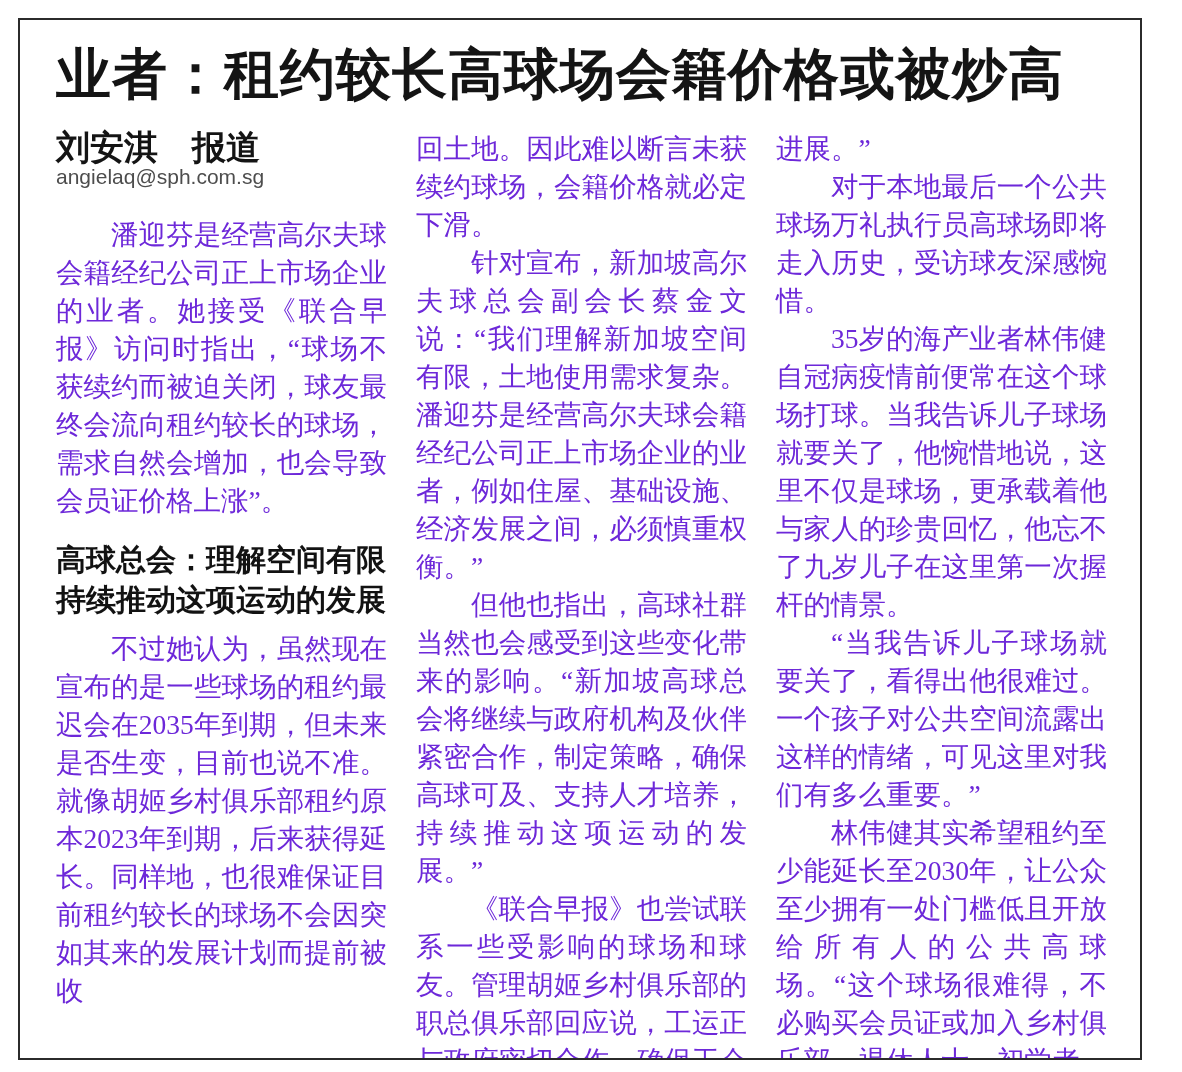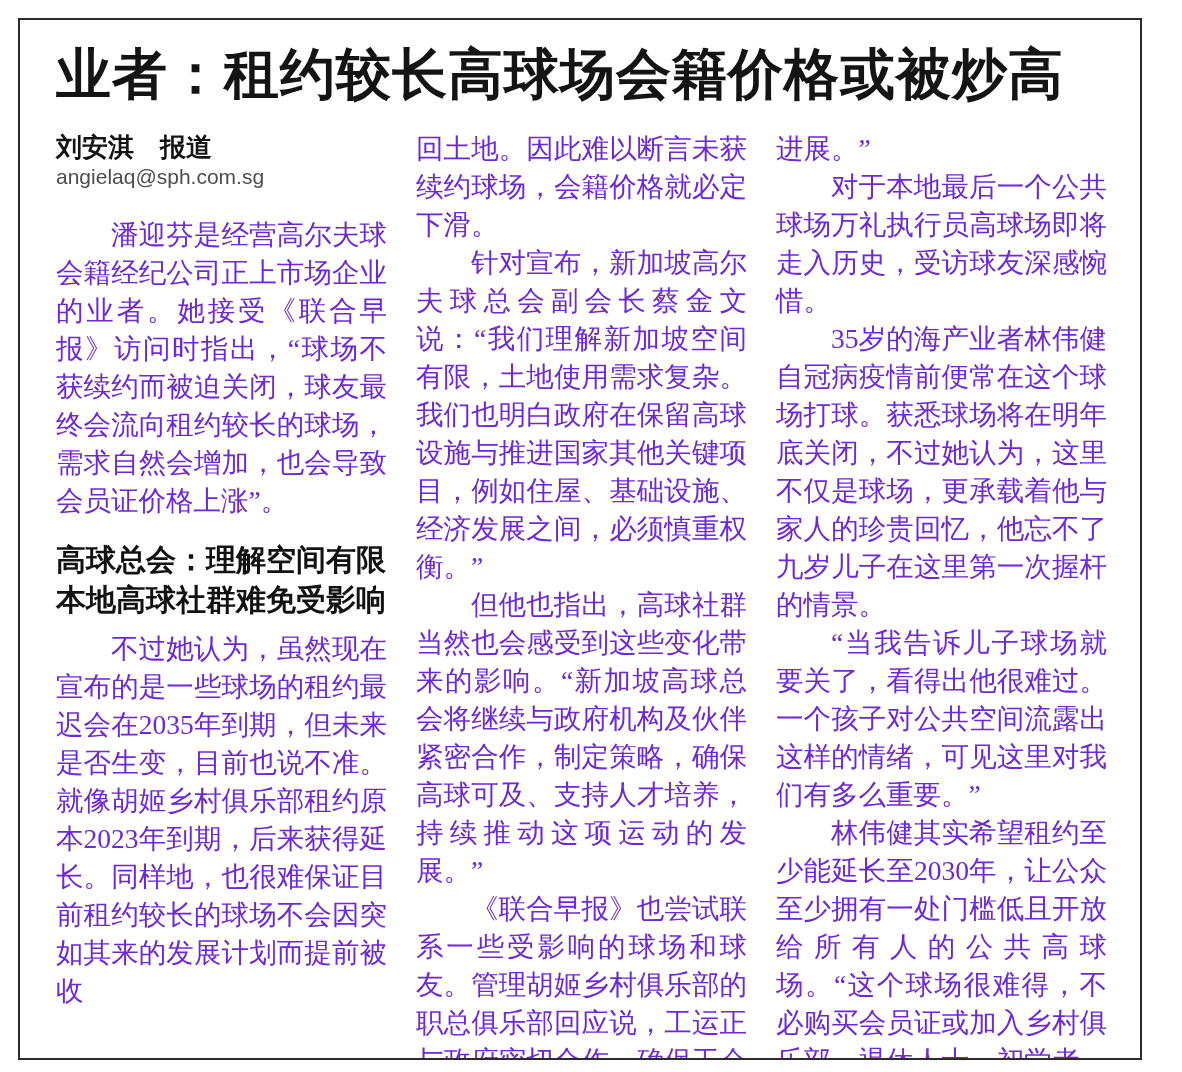--- a/index.html
+++ b/index.html
@@ -37,21 +37,21 @@
     display: flex;
     gap: 29px;
   }
   .col {
     width: 331px;
     flex: 0 0 331px;
   }
   .byline {
     font-family: "Liberation Sans", sans-serif;
     font-weight: bold;
-    font-size: 26px;
+    font-size: 34px;
     line-height: 34px;
     color: #141414;
   }
   .email {
     font-family: "Liberation Sans", sans-serif;
     font-size: 21px;
     line-height: 26px;
     color: #4d4d4d;
     margin-bottom: 26px;
   }
@@ -81,37 +81,37 @@
     <h1 class="title">业者：租约较长高球场会籍价格或被炒高</h1>
 
     <div class="columns">
 
       <div class="col">
         <div class="byline">刘安淇　报道</div>
         <div class="email">angielaq@sph.com.sg</div>
         <p class="para indent">潘迎芬是经营高尔夫球会籍经纪公司正上市场企业的业者。她接受《联合早报》访问时指出，“球场不获续约而被迫关闭，球友最终会流向租约较长的球场，需求自然会增加，也会导致会员证价格上涨”。</p>
         <h2 class="subhead">
           <span class="subhead-line">高球总会：理解空间有限</span>
-          <span class="subhead-line">本地高球社群难免受影响</span>
+          <span class="subhead-line">持续推动这项运动的发展</span>
         </h2>
         <p class="para indent">不过她认为，虽然现在宣布的是一些球场的租约最迟会在2035年到期，但未来是否生变，目前也说不准。就像胡姬乡村俱乐部租约原本2023年到期，后来获得延长。同样地，也很难保证目前租约较长的球场不会因突如其来的发展计划而提前被收</p>
       </div>
 
       <div class="col">
         <p class="para">回土地。因此难以断言未获续约球场，会籍价格就必定下滑。</p>
-        <p class="para indent">针对宣布，新加坡高尔夫球总会副会长蔡金文说：“我们理解新加坡空间有限，土地使用需求复杂。我们也明白政府在保留高球设施与推进国家其他关键项目，例如住屋、基础设施、经济发展之间，必须慎重权衡。”</p>
+        <p class="para indent">针对宣布，新加坡高尔夫球总会副会长蔡金文说：“我们理解新加坡空间有限，土地使用需求复杂。潘迎芬是经营高尔夫球会籍经纪公司正上市场企业的业者，例如住屋、基础设施、经济发展之间，必须慎重权衡。”</p>
         <p class="para indent">但他也指出，高球社群当然也会感受到这些变化带来的影响。“新加坡高球总会将继续与政府机构及伙伴紧密合作，制定策略，确保高球可及、支持人才培养，持续推动这项运动的发展。”</p>
         <p class="para indent">《联合早报》也尝试联系一些受影响的球场和球友。管理胡姬乡村俱乐部的职总俱乐部回应说，工运正与政府密切合作，确保工会成员和员工能继续享用高球设施。</p>
 
       </div>
 
       <div class="col">
         <p class="para">进展。”</p>
         <p class="para indent">对于本地最后一个公共球场万礼执行员高球场即将走入历史，受访球友深感惋惜。</p>
-        <p class="para indent">35岁的海产业者林伟健自冠病疫情前便常在这个球场打球。获悉球场将在明年底关闭，不过她认为，这里不仅是球场，更承载着他与家人的珍贵回忆，他忘不了九岁儿子在这里第一次握杆的情景。</p>
+        <p class="para indent">35岁的海产业者林伟健自冠病疫情前便常在这个球场打球。当我告诉儿子球场就要关了，他惋惜地说，这里不仅是球场，更承载着他与家人的珍贵回忆，他忘不了九岁儿子在这里第一次握杆的情景。</p>
         <p class="para indent">“当我告诉儿子球场就要关了，看得出他很难过。一个孩子对公共空间流露出这样的情绪，可见这里对我们有多么重要。”</p>
         <p class="para indent">林伟健其实希望租约至少能延长至2030年，让公众至少拥有一处门槛低且开放给所有人的公共高球场。“这个球场很难得，不必购买会员证或加入乡村俱乐部，退休人士、初学者、青少年乃至低收入家庭都能来这边打球。”</p>
 
       </div>
 
     </div>
   </div>
 </div>
 
 </body></html>

